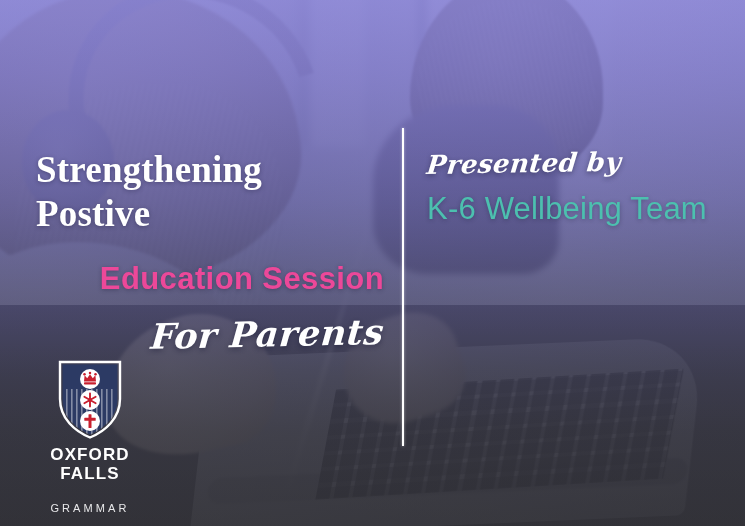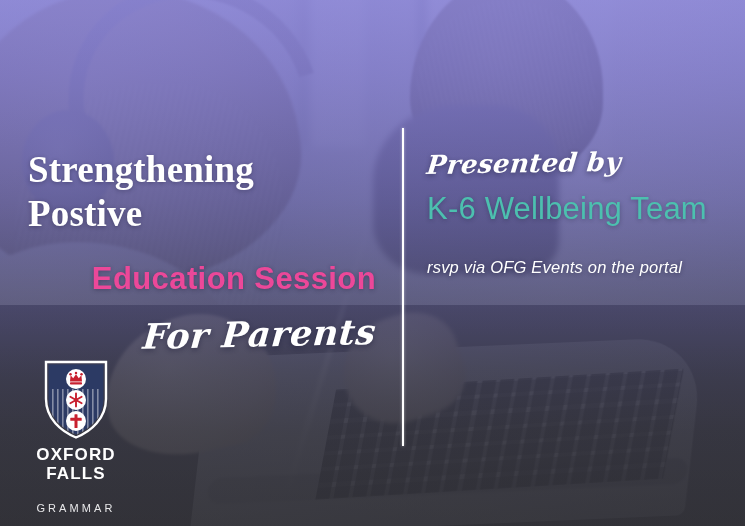--- a/index.html
+++ b/index.html
@@ -243,21 +243,21 @@
     top: 128px;
     width: 2px;
     height: 318px;
     background: #ffffff;
     box-shadow: 0 0 3px rgba(255,255,255,.55);
   }
 
   
   .left-col {
     position: absolute;
-    left: 8px;
+    left: 16px;
     top: 148px;
     width: 382px;
     padding: 0 14px 0 20px;
     box-sizing: border-box;
   }
   .title-serif {
     font-family: "Liberation Serif", "DejaVu Serif", serif;
     font-weight: bold;
     font-size: 37px;
     line-height: 1.18;
@@ -335,21 +335,21 @@
     font-size: 16.5px;
     font-style: italic;
     color: #ffffff;
     letter-spacing: .2px;
     text-shadow: 0 1px 4px rgba(25,25,50,.45);
   }
 
   
   .logo-block {
     position: absolute;
-    left: 20px;
+    left: 34px;
     bottom: 12px;
     width: 112px;
   }
   .logo-shield { display: block; margin: 0 auto; }
   .logo-word {
     margin-top: 6px;
     text-align: center;
     color: #ffffff;
     line-height: 1.12;
   }
@@ -403,21 +403,20 @@
       <div class="title-serif title-line1">Strengthening Postive</div>
       <div class="session-line">Education Session</div>
       <div class="for-parents">For Parents</div>
     </div>
 
     <div class="right-col">
       <div class="presented-by">Presented by</div>
       <div class="team-name">K-6 Wellbeing Team</div>
 
 
-      <div class="rsvp">rsvp via OFG Events on the portal</div>
     </div>
 
     <div class="logo-block">
       <svg class="logo-shield" width="64" height="80" viewBox="0 0 64 80">
         <defs>
           <clipPath id="shieldClip">
             <path d="M4 5 H60 V40 C60 58 46 70 32 76 C18 70 4 58 4 40 Z"></path>
           </clipPath>
         </defs>
 

